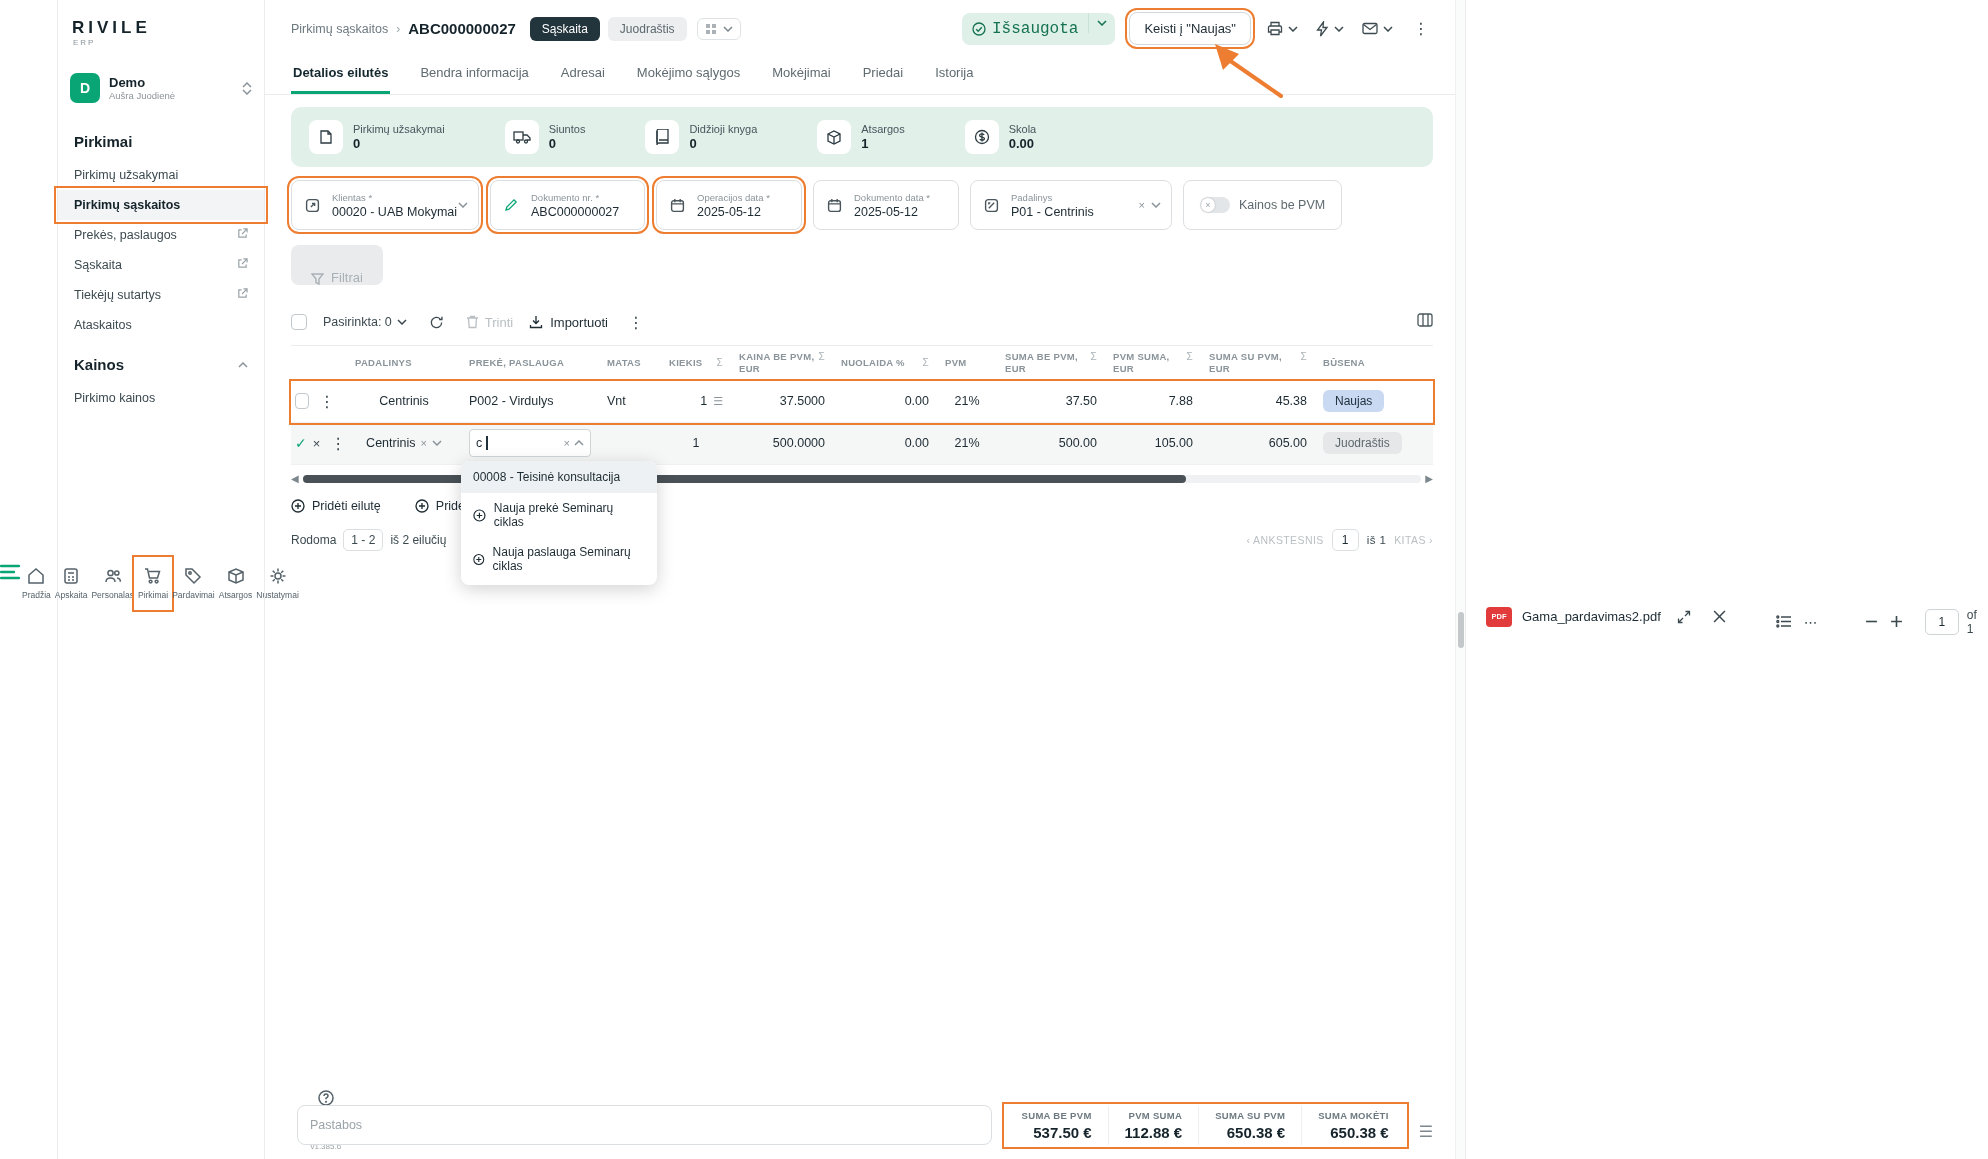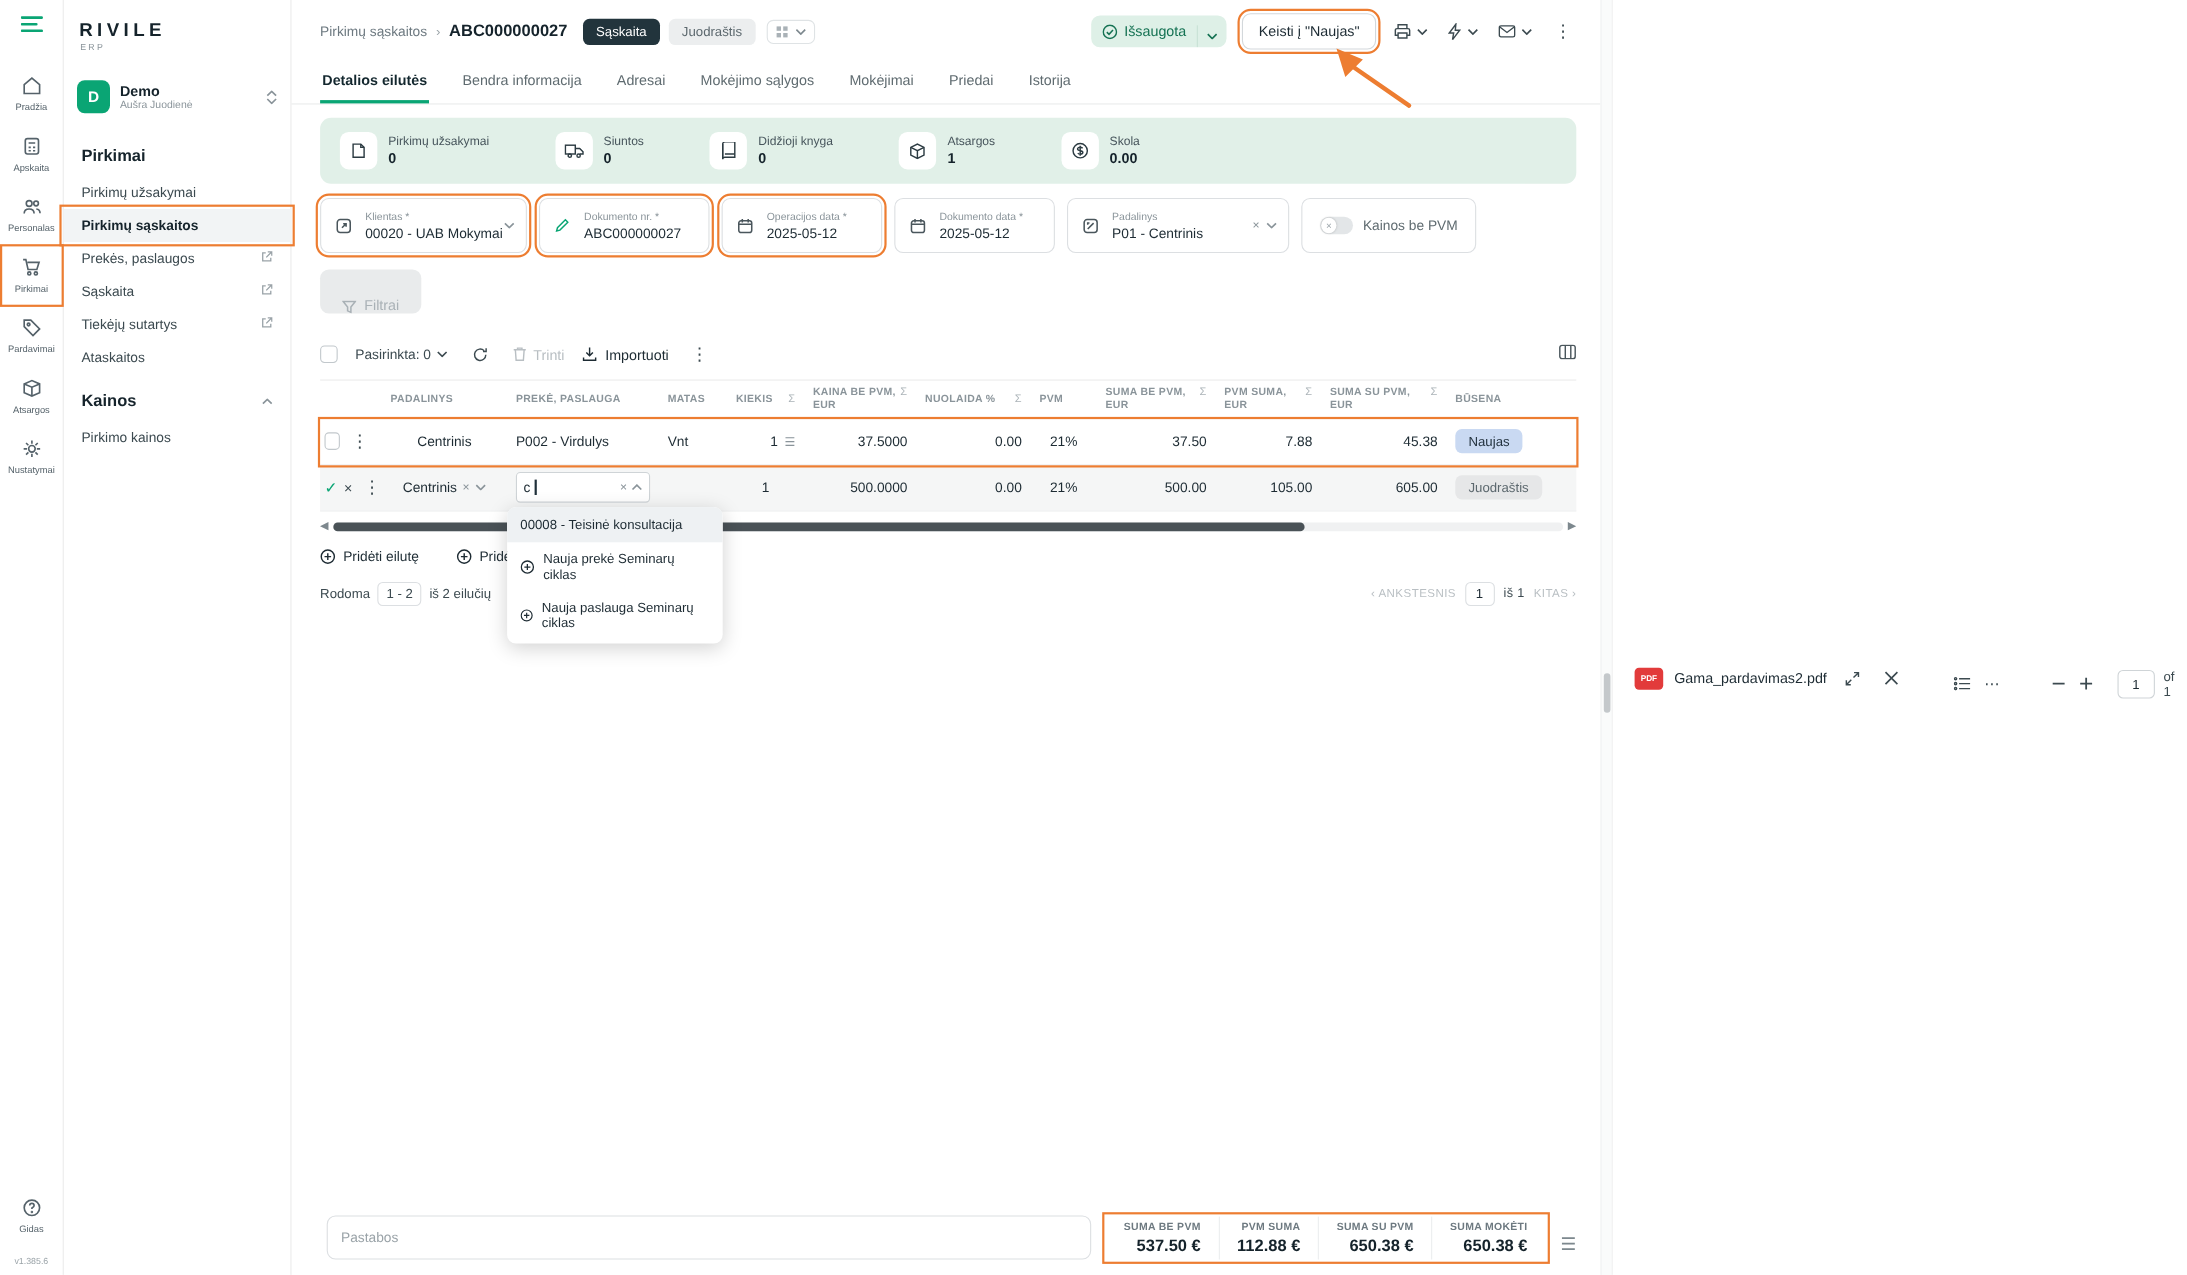--- a/index.html
+++ b/index.html
@@ -1,20 +1,20 @@
 <!DOCTYPE html>
 <html><head>
 <meta charset="utf-8">
 <style>
   * { margin:0; padding:0; box-sizing:border-box; }
   html,body { width:1988px; height:1159px; font-family:"Liberation Sans","DejaVu Sans",sans-serif; background:#fff; color:#20303a; overflow:hidden; }
   .app { display:flex; width:1988px; height:1159px; }
 
   
-  .rail { width:58px; border-right:1px solid #ececec; display:flex; flex-direction:column; align-items:center; padding-top:14px; flex:0 0 58px; }
+  .rail { width:58px; border-right:1px solid #ececec; display:flex; flex-direction:row; align-items:center; padding-top:14px; flex:0 0 58px; }
   .burger { color:#0aa574; margin-bottom:26px; cursor:pointer; }
   .rail-item { display:flex; flex-direction:column; align-items:center; gap:3px; color:#55626a; font-size:8.5px; padding:8px 2px; width:50px; margin-bottom:6px; cursor:pointer; text-align:center; }
   .rail-item svg { stroke:#55626a; }
   .rail-bottom { margin-top:auto; display:flex; flex-direction:column; align-items:center; padding-bottom:8px; }
   .rail-version { font-size:8px; color:#9aa3a8; margin-top:6px; }
 
   
   .sidebar { width:207px; flex:0 0 207px; border-right:1px solid #ececec; display:flex; flex-direction:column; padding-top:14px; }
   .logo { padding:4px 14px 18px; display:flex; flex-direction:column; }
   .logo-name { font-size:17px; font-weight:bold; letter-spacing:4px; color:#15232b; }
@@ -33,21 +33,21 @@
   
   .main { flex:1 1 auto; display:flex; flex-direction:column; min-width:0; position:relative; }
   .topbar { display:flex; align-items:center; padding:12px 22px 10px 26px; position:relative; }
   .crumb { font-size:12.5px; color:#6d7980; cursor:pointer; }
   .crumb-sep { color:#9aa3a8; margin:0 8px; font-size:12px; }
   .doc-id { font-size:15px; font-weight:bold; color:#15232b; margin-right:14px; }
   .badge-dark { background:#22343c; color:#fff; font-size:12px; padding:5px 12px; border-radius:6px; margin-right:8px; cursor:pointer; }
   .badge-light { background:#eceeef; color:#5c686e; font-size:12px; padding:5px 12px; border-radius:6px; margin-right:10px; cursor:pointer; }
   .mini-select { border:1px solid #dfe3e5; border-radius:6px; padding:4px 7px; display:flex; align-items:center; gap:6px; color:#7d888e; cursor:pointer; }
   .topbar-right { margin-left:auto; display:flex; align-items:center; gap:14px; }
-  .saved-pill { background:#def0e7; border-radius:8px; display:flex; align-items:flex-end; font-size:13px; color:#157253; cursor:pointer; overflow:hidden; }
+  .saved-pill { background:#def0e7; border-radius:8px; display:flex; align-items:flex-start; font-size:16px; color:#157253; cursor:pointer; overflow:hidden;font-family:Liberation Mono, monospace; }
   .saved-main { display:flex; align-items:center; gap:6px; padding:7px 10px; }
   .saved-chev { border-left:1px solid #c8e2d5; padding:7px 8px; display:flex; }
   .btn-outline { border:1px solid #d3d8db; background:#fff; border-radius:8px; padding:8px 14px; font-size:13px; color:#1d2b33; cursor:pointer; }
   .ghost-btn { display:flex; align-items:center; gap:5px; color:#3c4a50; cursor:pointer; padding:4px 2px; background:none; border:none; font-size:13px; }
   .kebab { color:#3c4a50; font-size:16px; cursor:pointer; padding:2px 4px; }
 
   .tabs { display:flex; gap:28px; padding:0 26px; border-bottom:1px solid #e9ebec; }
   .tab { font-size:13px; color:#5f6b70; padding:10px 2px 11px; cursor:pointer; border-bottom:3px solid transparent; }
   .tab.active { color:#13272e; font-weight:bold; border-bottom-color:#0aa574; }
 

